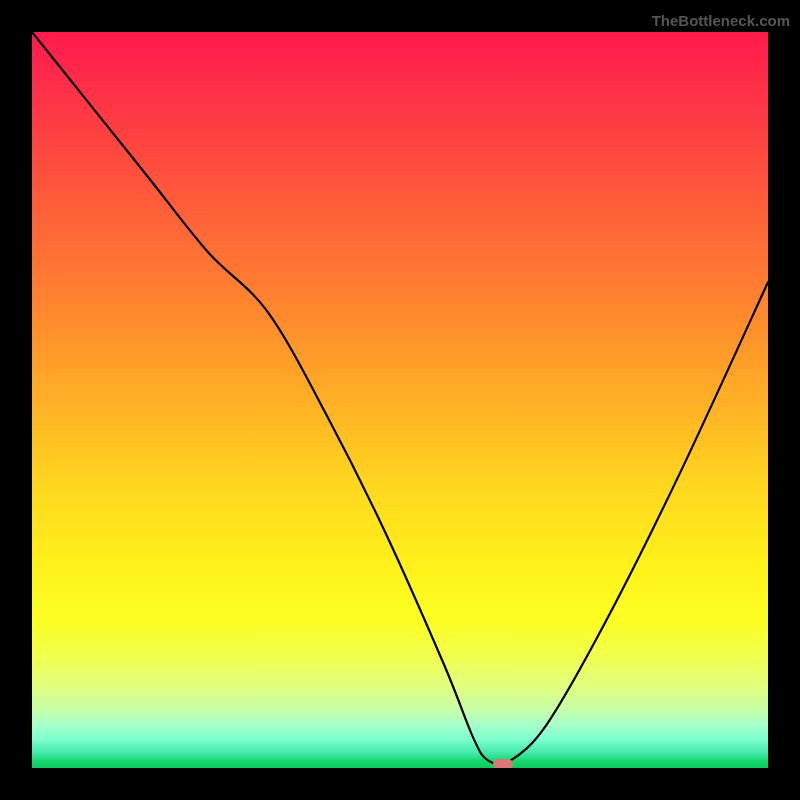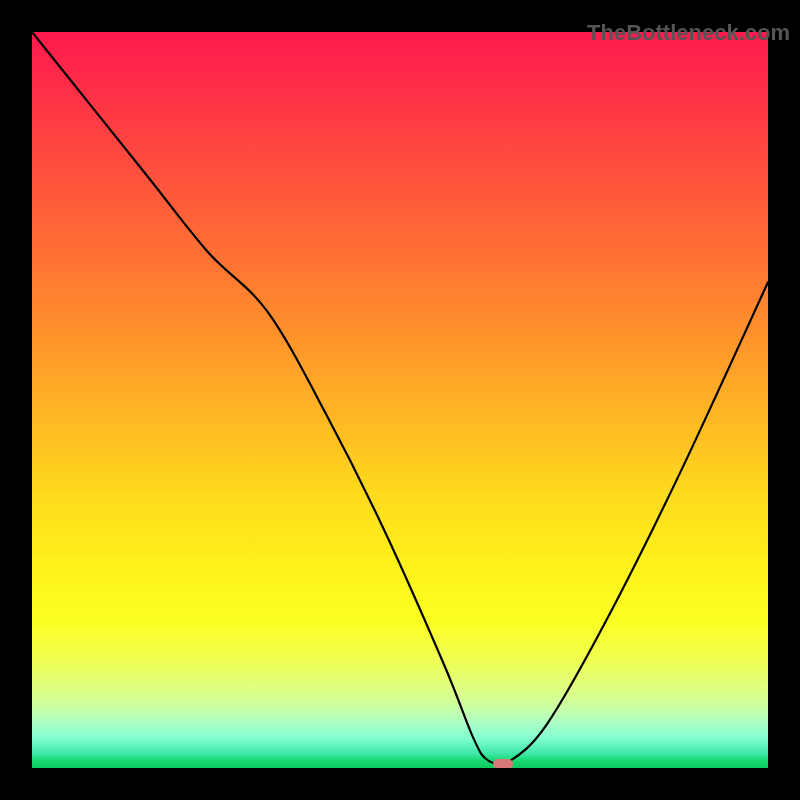--- a/index.html
+++ b/index.html
@@ -6,24 +6,24 @@
     margin: 0;
     padding: 0;
     width: 800px;
     height: 800px;
     background: #000;
     position: relative;
     font-family: Arial, sans-serif;
   }
   .watermark {
     position: absolute;
-    top: 20px;
+    top: 12px;
     right: 10px;
     color: #555;
-    font-size: 22px;
+    font-size: 15px;
     font-weight: bold;
     z-index: 10;
   }
   .plot-area {
     position: absolute;
     left: 32px;
     top: 32px;
     width: 736px;
     height: 736px;
     overflow: hidden;

